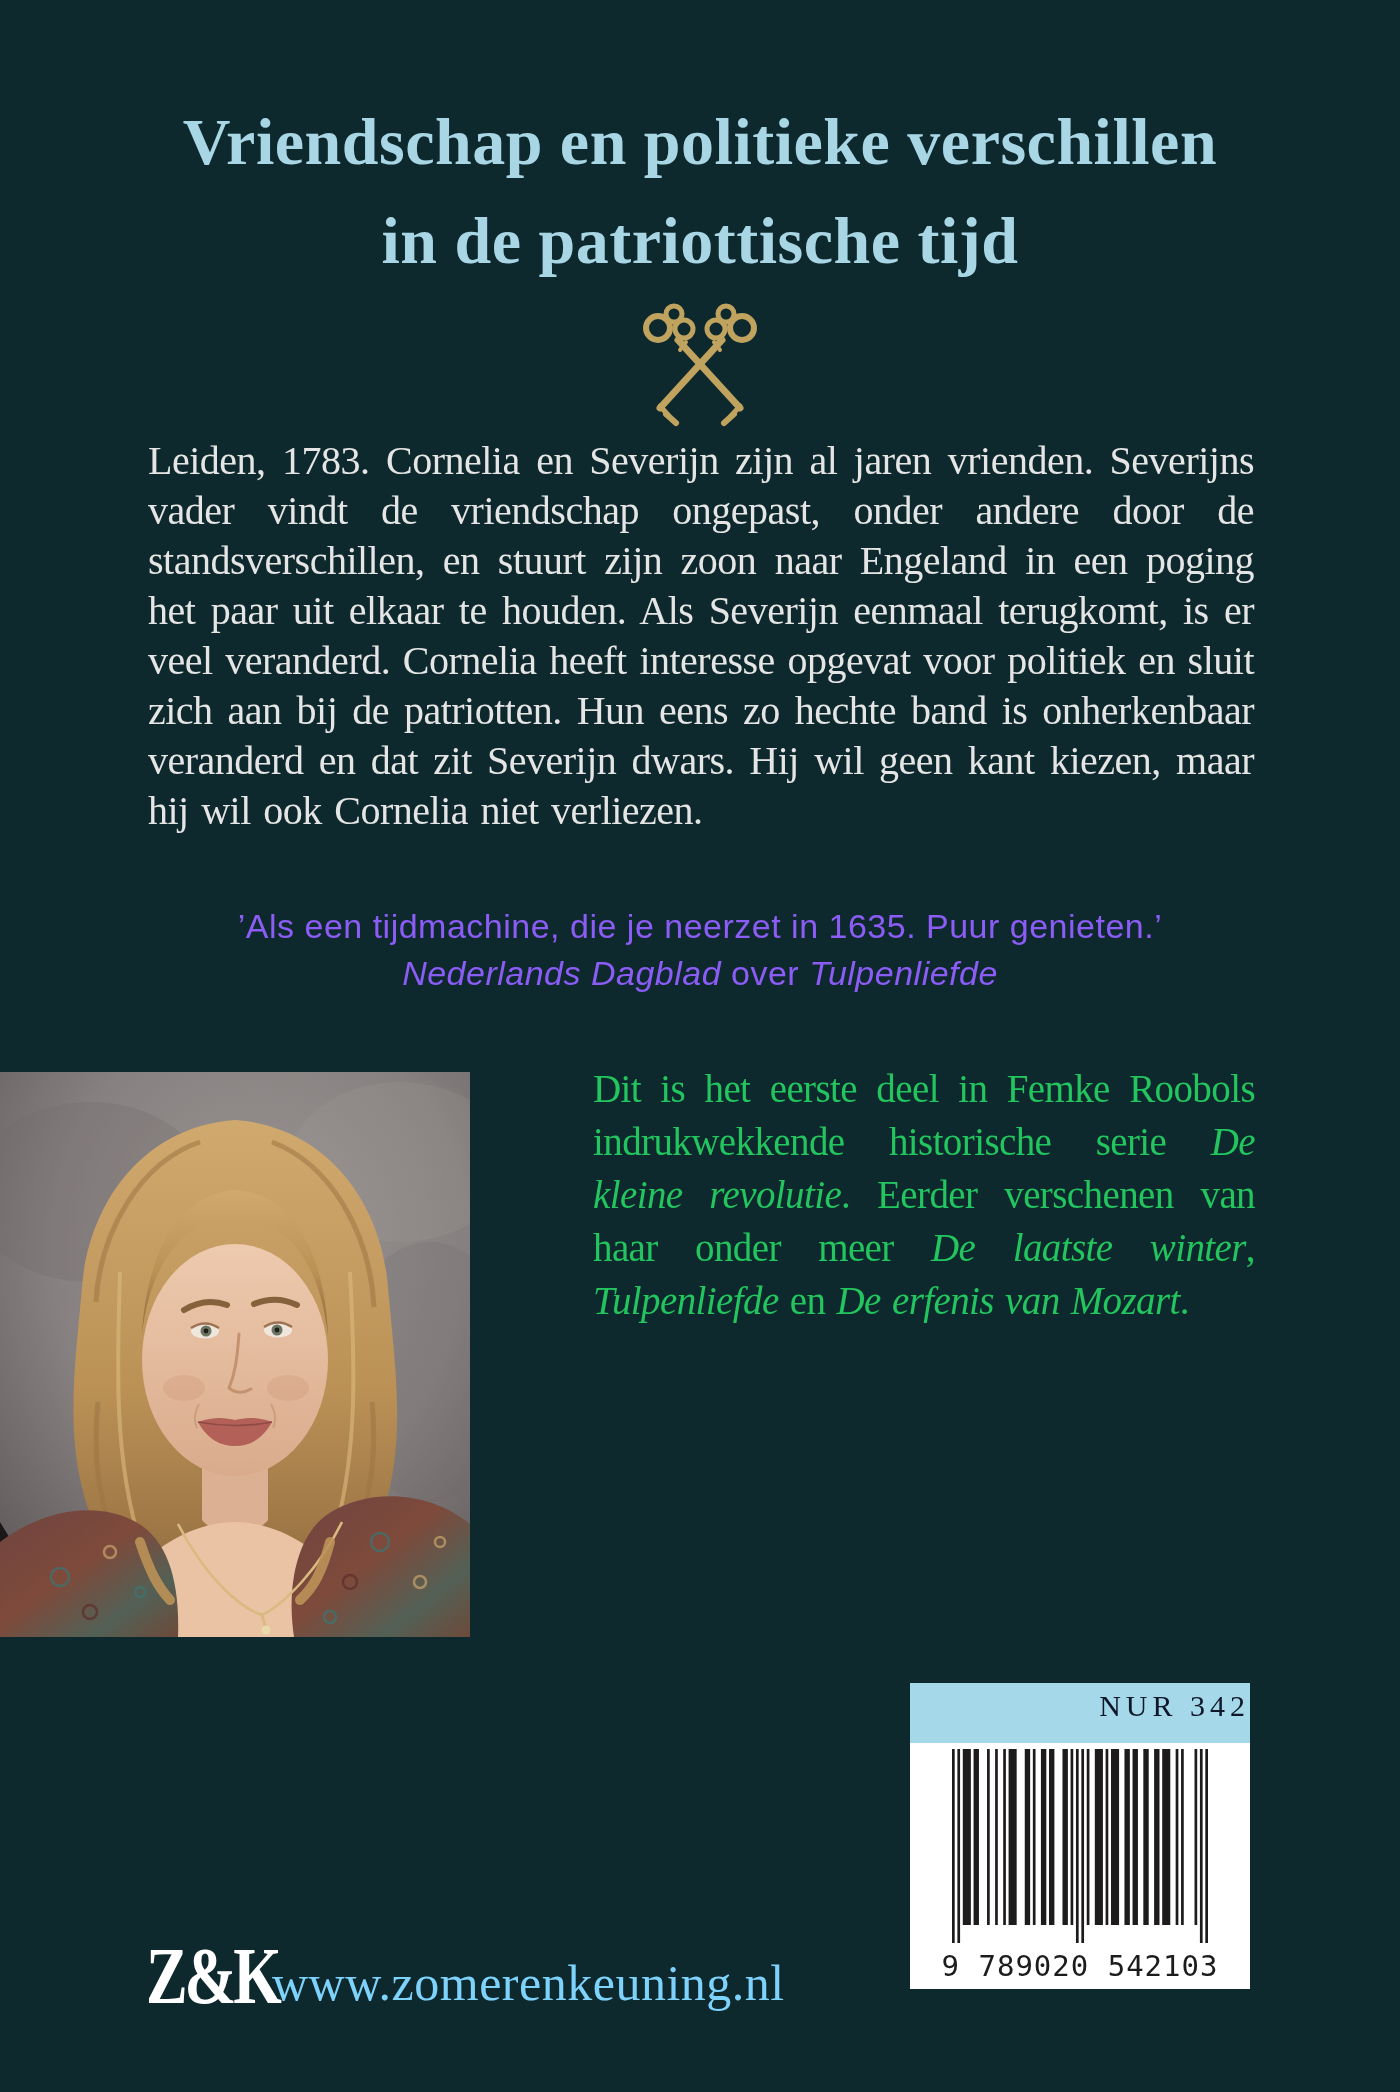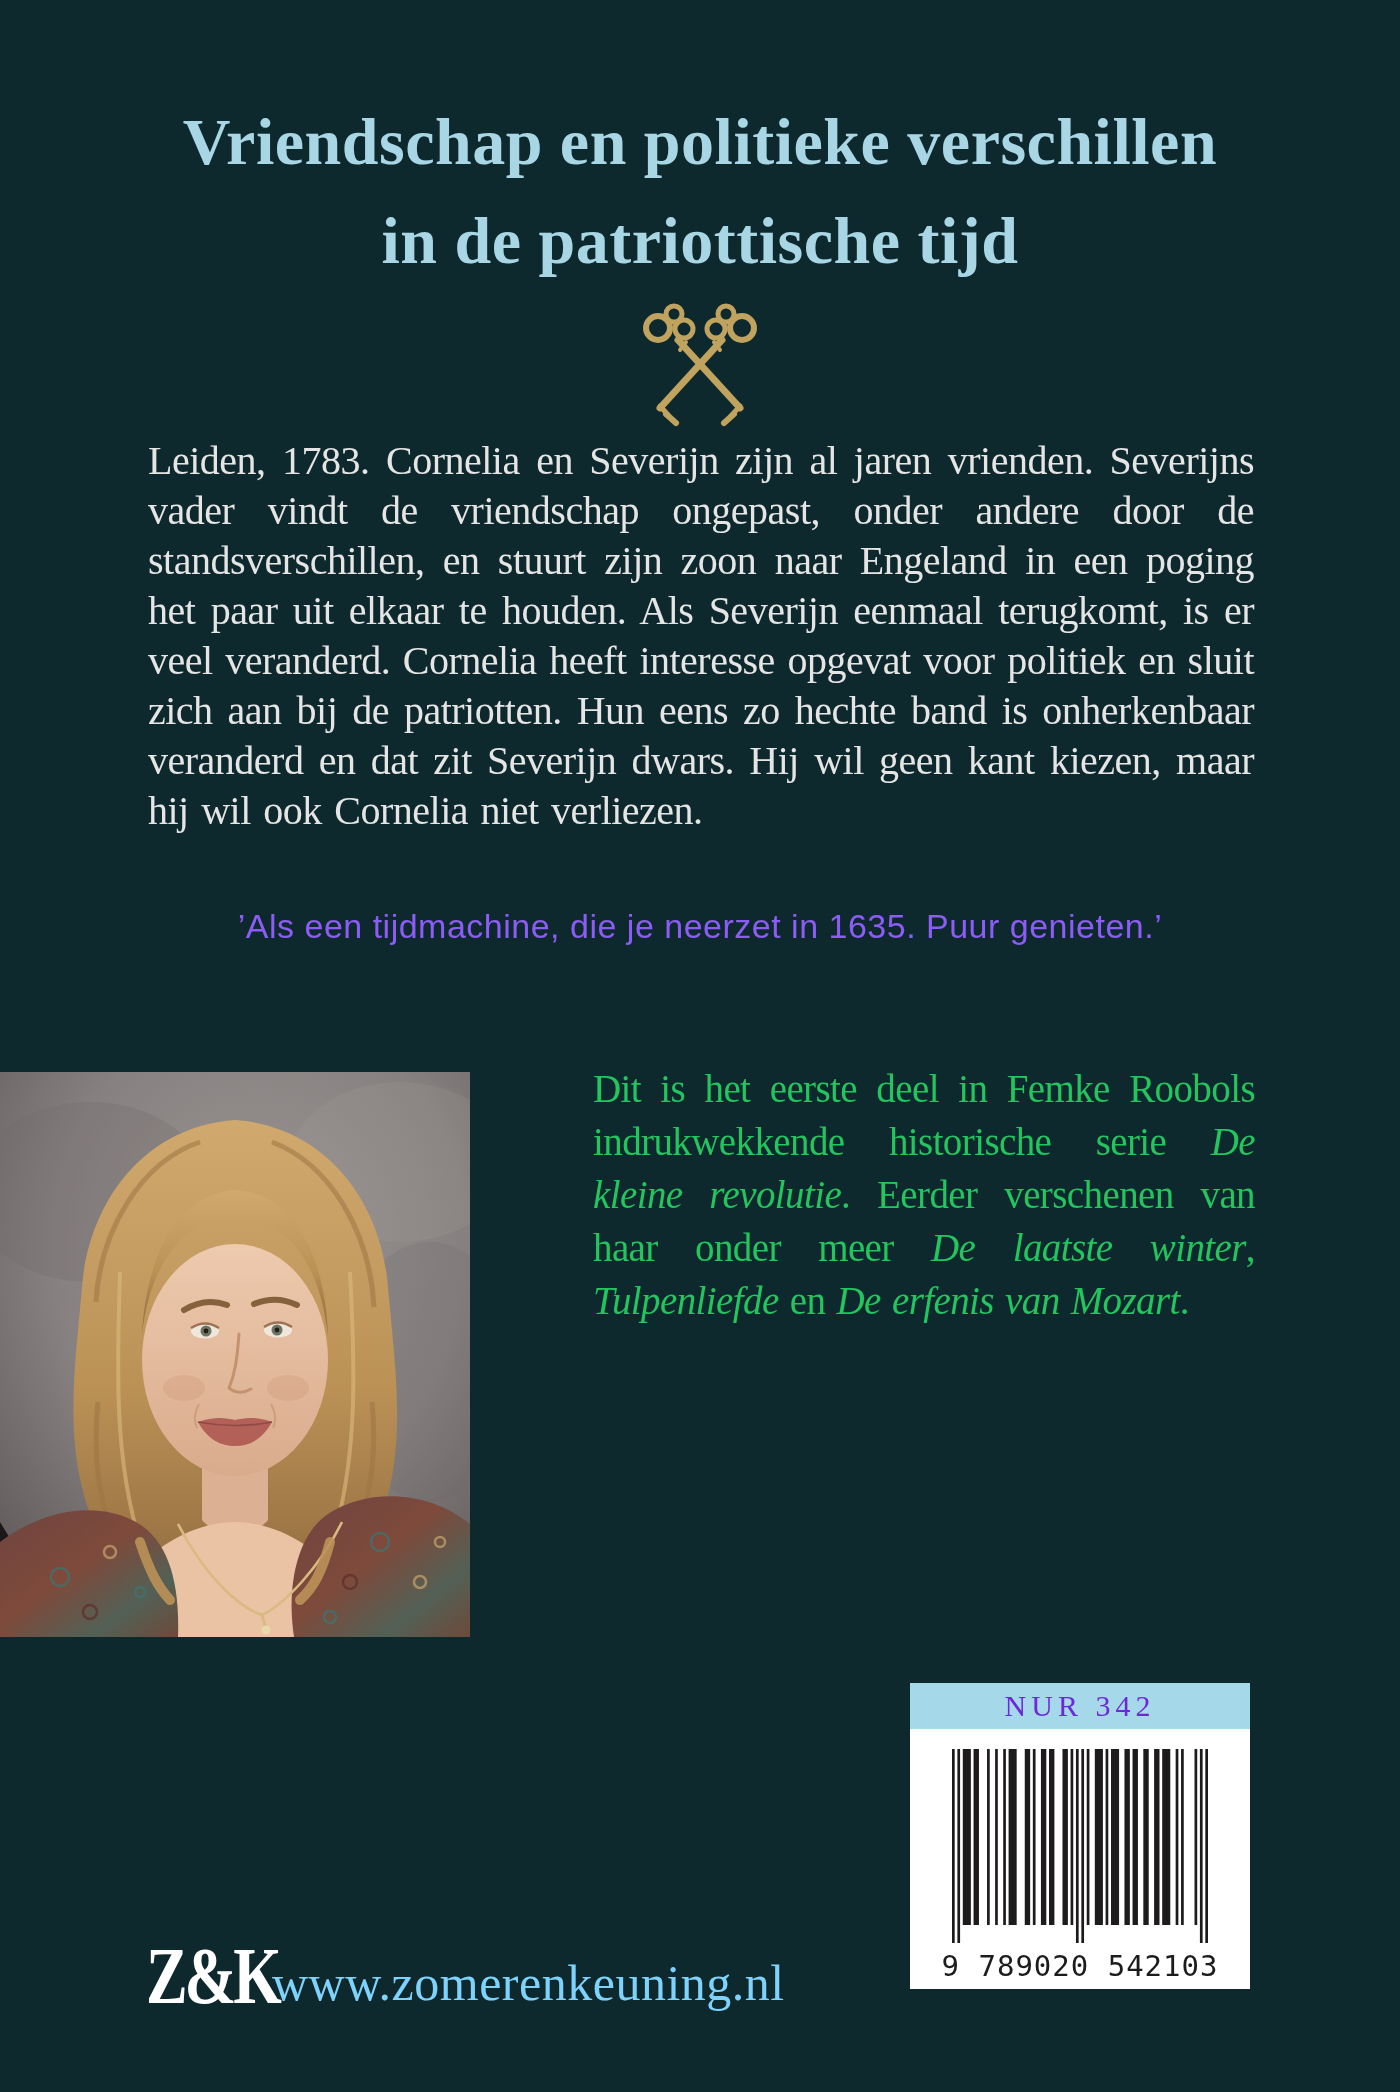--- a/index.html
+++ b/index.html
@@ -29,21 +29,21 @@
   .about{
     position:absolute;top:1062px;left:593px;width:662px;margin:0;
     font-size:39px;line-height:53px;letter-spacing:-0.6px;word-spacing:2px;
     text-align:justify;color:#22c55e;
   }
   .barcode-box{
     position:absolute;top:1683px;left:910px;width:340px;height:306px;
     background:#ffffff;
   }
   .nur{
-    height:46px;background:#a5d9e9;color:#6d28d9;text-align:center;
+    height:60px;background:#a5d9e9;color:#0f172a;text-align:right;
     font-size:30px;line-height:46px;letter-spacing:5px;
   }
   .bars{position:absolute;top:66px;left:42px;width:256px;height:194px;}
   .bars svg{width:100%;height:100%;}
   .bars rect{fill:#1d1b1b;}
   .isbn{
     position:absolute;left:0;right:0;bottom:6px;text-align:center;
     font-family:"DejaVu Sans Mono","Liberation Mono",monospace;
     font-size:29px;color:#1c1c1c;letter-spacing:1px;
   }
@@ -89,20 +89,21 @@
           <line x1="78" y1="44" x2="84" y2="52" stroke-width="4"></line>
         </g>
       </g>
     </svg>
   </div>
 
   <p class="synopsis">Leiden, 1783. Cornelia en Severijn zijn al jaren vrienden. Severijns vader vindt de vriendschap ongepast, onder andere door de standsverschillen, en stuurt zijn zoon naar Engeland in een poging het paar uit elkaar te houden. Als Severijn eenmaal terugkomt, is er veel veranderd. Cornelia heeft interesse opgevat voor politiek en sluit zich aan bij de patriotten. Hun eens zo hechte band is onherkenbaar veranderd en dat zit Severijn dwars. Hij wil geen kant kiezen, maar hij wil ook Cornelia niet verliezen.</p>
 
   <div class="quote">
     <div>’Als een tijdmachine, die je neerzet in 1635. Puur genieten.’</div>
+    <div><i>Nederlands Dagblad</i><span> over </span><i>Tulpenliefde</i></div>
   </div>
 
   <div class="author-photo">
     <svg viewBox="0 0 470 565" width="470" height="565">
       <defs>
         <radialGradient id="bgv" cx="55%" cy="32%" r="80%">
           <stop offset="0%" stop-color="#9b9694"></stop>
           <stop offset="55%" stop-color="#868080"></stop>
           <stop offset="100%" stop-color="#5d5857"></stop>
         </radialGradient>

